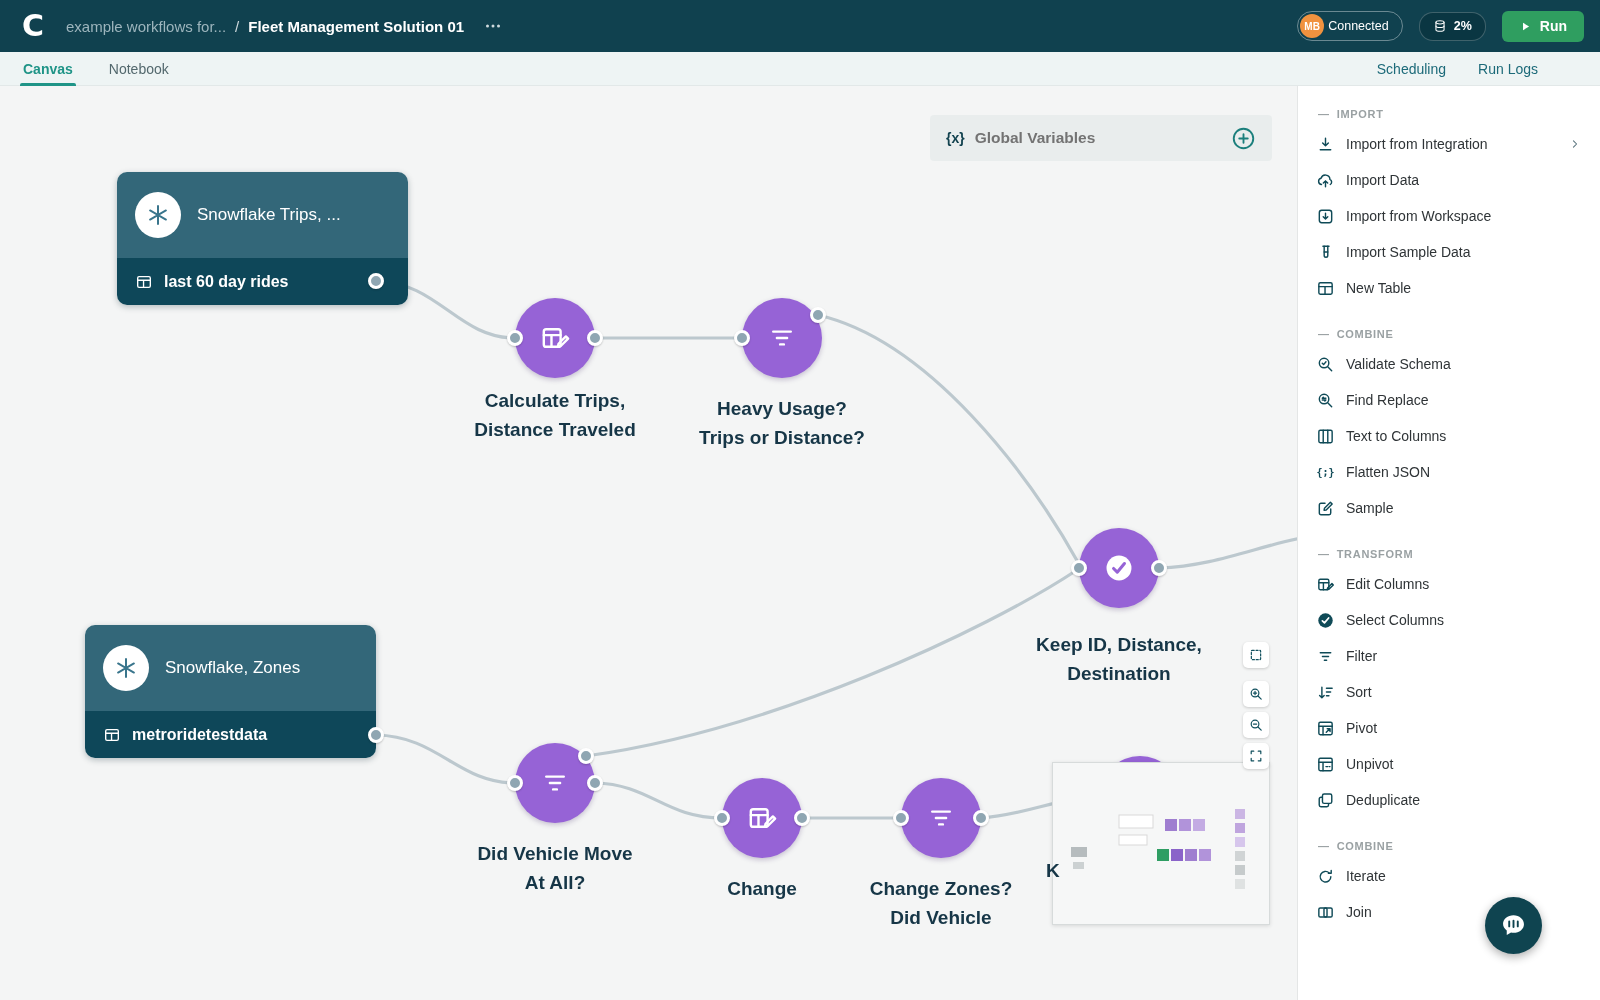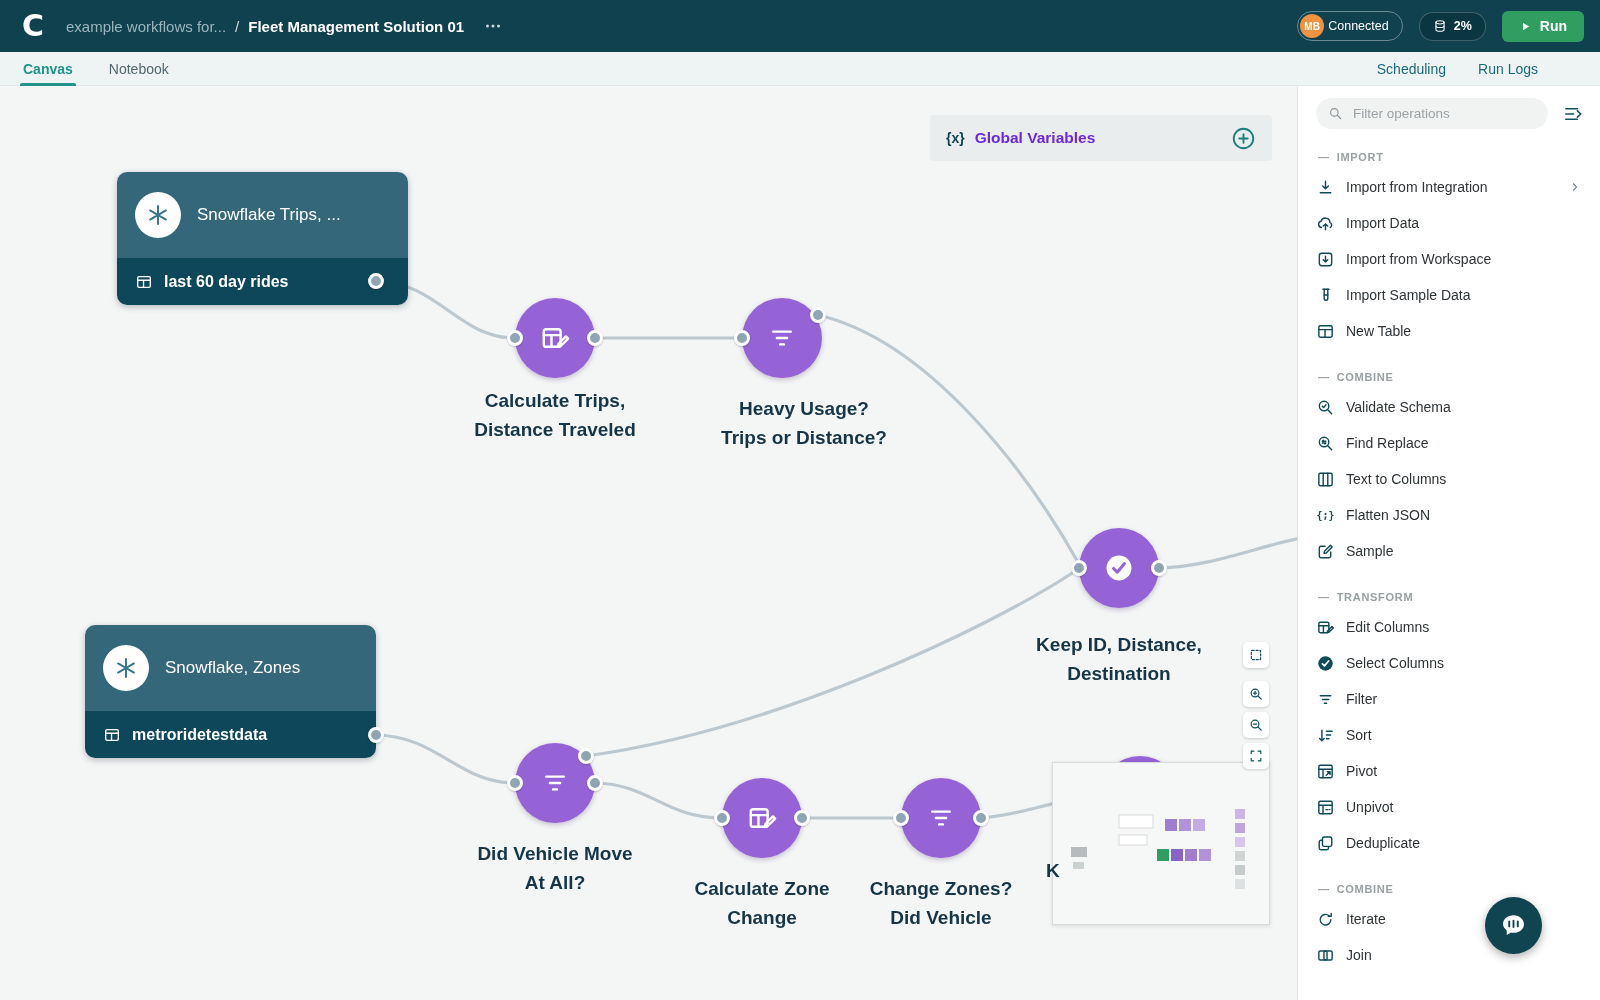--- a/index.html
+++ b/index.html
@@ -31,21 +31,21 @@
   .tab.active{color:#1f9487;font-weight:700;}
   .tab.active::after{content:"";position:absolute;left:0;right:0;bottom:-1px;height:3px;background:#1f9487;border-radius:2px 2px 0 0;}
   .tab-links{margin-left:auto;display:flex;gap:32px;margin-right:62px;align-items:center;}
   .tab-link{font-size:14px;color:#1c6a79;cursor:pointer;}
 
   
   .canvas{position:absolute;top:86px;left:0;width:1297px;height:914px;background:#f4f5f5;overflow:hidden;}
   #edges{position:absolute;top:0;left:0;z-index:1;}
   .gv-bar{position:absolute;left:930px;top:29px;width:342px;height:46px;background:#e9eded;border-radius:4px;display:flex;align-items:center;gap:10px;padding:0 16px;z-index:5;box-sizing:border-box;cursor:pointer;}
   .gv-icon{color:#12424f;font-weight:700;font-size:14px;}
-  .gv-label{color:#6d28d9;font-weight:700;font-size:15.5px;flex:1;}
+  .gv-label{color:#737373;font-weight:700;font-size:15.5px;flex:1;}
   .gv-plus{width:25px;height:25px;color:#1b7f7c;cursor:pointer;display:flex;}
   .gv-plus svg{width:25px;height:25px;}
 
   .source-node{position:absolute;width:291px;border-radius:10px;overflow:hidden;box-shadow:0 2px 6px rgba(13,40,51,.28);z-index:3;cursor:pointer;}
   .sn-top{height:86px;background:#336779;display:flex;align-items:center;gap:16px;padding:0 18px;}
   .sn-icon{width:46px;height:46px;background:#fff;border-radius:50%;display:flex;align-items:center;justify-content:center;color:#39758c;flex:none;}
   .sn-icon svg{width:26px;height:26px;}
   .sn-title{color:#fff;font-size:17px;font-weight:500;white-space:nowrap;}
   .sn-bottom{height:47px;background:#0e4759;display:flex;align-items:center;gap:11px;padding:0 18px;color:#fff;font-size:16px;font-weight:600;}
   .sn-bottom .pic{display:flex;}
@@ -269,21 +269,21 @@
         <span>Calculate Trips,</span>
         <span>Distance Traveled</span>
       </div>
       <div class="step-node" style="left: 742px; top: 212px;">
         <span style="display: flex;">
           <svg viewBox="0 0 20 20" fill="none" stroke="currentColor" stroke-width="1.5" stroke-linecap="round" stroke-linejoin="round">
             <path d="M4.5 6h11M6.8 10h6.4M8.8 14h2.4"></path>
           </svg>
         </span>
       </div>
-      <div class="step-label" style="left: 664px; top: 308px;">
+      <div class="step-label" style="left: 642px; top: 308px;">
         <span>Heavy Usage?</span>
         <span>Trips or Distance?</span>
       </div>
       <div class="step-node" style="left: 1079px; top: 442px;">
         <span style="display: flex;">
           <svg viewBox="0 0 20 20">
             <circle cx="10" cy="10" r="7.8" fill="#fff"></circle>
             <path d="M6.6 10.3l2.3 2.3 4.5-5.4" fill="none" stroke="#9663d6" stroke-width="1.9" stroke-linecap="round" stroke-linejoin="round"></path>
           </svg>
         </span>
@@ -306,21 +306,20 @@
       <div class="step-node" style="left: 722px; top: 692px;">
         <span style="display: flex;">
           <svg viewBox="0 0 20 20" fill="none" stroke="currentColor" stroke-width="1.5" stroke-linecap="round" stroke-linejoin="round">
             <rect x="3" y="4.5" width="10.5" height="11" rx="1.5"></rect>
             <path d="M3 8.2h10.5M7.8 8.2v7.3"></path>
             <path d="M12.2 13.6l4.6-4.6 1.4 1.4-4.6 4.6-1.8.4z"></path>
           </svg>
         </span>
       </div>
       <div class="step-label" style="left: 622px; top: 788px;">
-        <span>Calculate Zone</span>
         <span>Change</span>
       </div>
       <div class="step-node" style="left: 901px; top: 692px;">
         <span style="display: flex;">
           <svg viewBox="0 0 20 20" fill="none" stroke="currentColor" stroke-width="1.5" stroke-linecap="round" stroke-linejoin="round">
             <path d="M4.5 6h11M6.8 10h6.4M8.8 14h2.4"></path>
           </svg>
         </span>
       </div>
       <div class="step-label" style="left: 801px; top: 788px;">
@@ -349,37 +348,20 @@
       <div class="port" style="left: 507px; top: 689px;"></div>
       <div class="port" style="left: 587px; top: 689px;"></div>
       <div class="port" style="left: 578px; top: 662px;"></div>
       <div class="port" style="left: 714px; top: 724px;"></div>
       <div class="port" style="left: 794px; top: 724px;"></div>
       <div class="port" style="left: 893px; top: 724px;"></div>
       <div class="port" style="left: 973px; top: 724px;"></div>
     </div>
 
   <aside class="sidebar">
-    <div class="sidebar-top">
-      <div class="search-box">
-        <span class="pic">
-            <svg viewBox="0 0 20 20" fill="none" stroke="currentColor" stroke-width="1.5" stroke-linecap="round" stroke-linejoin="round">
-              <circle cx="8.5" cy="8.5" r="5"></circle>
-              <path d="M12.6 12.6L17 17"></path>
-            </svg>
-          </span>
-        <input placeholder="Filter operations" style="">
-      </div>
-      <span class="panel-toggle">
-          <svg viewBox="0 0 20 20" fill="none" stroke="currentColor" stroke-width="1.5" stroke-linecap="round" stroke-linejoin="round">
-            <path d="M3.5 5.2h10.5M3.5 10h7M3.5 14.8h10.5"></path>
-            <path d="M14 7.2l3 2.8-3 2.8"></path>
-          </svg>
-        </span>
-    </div>
     <div id="sidebar-sections">
         <div class="section-label">
           <span>—</span>
           <span>IMPORT</span>
         </div>
         <div class="op-item">
           <span class="op-icon">
             <svg viewBox="0 0 20 20" fill="none" stroke="currentColor" stroke-width="1.5" stroke-linecap="round" stroke-linejoin="round">
               <path d="M10 3.5v7.5M7 8.3l3 3 3-3M4.5 15.5h11"></path>
             </svg>

